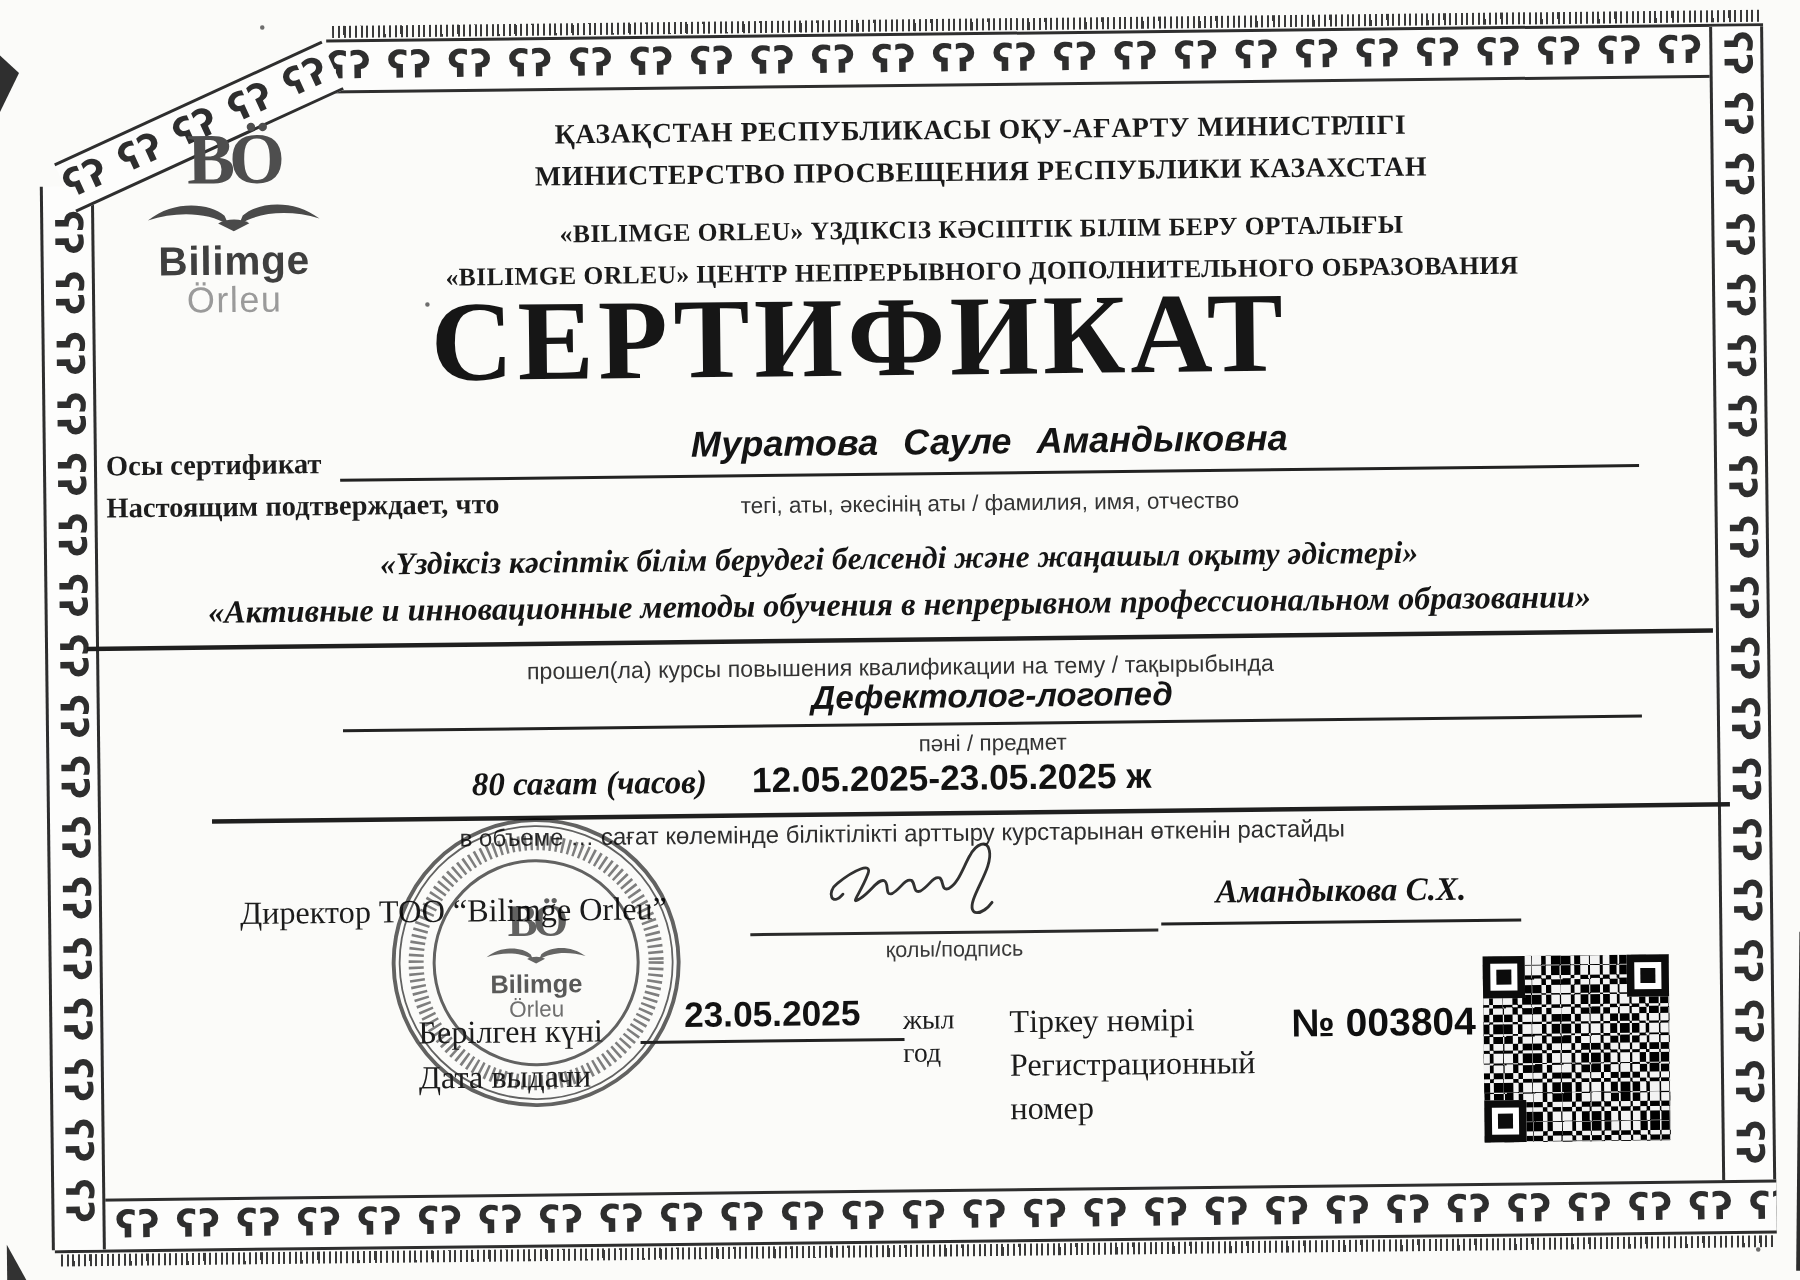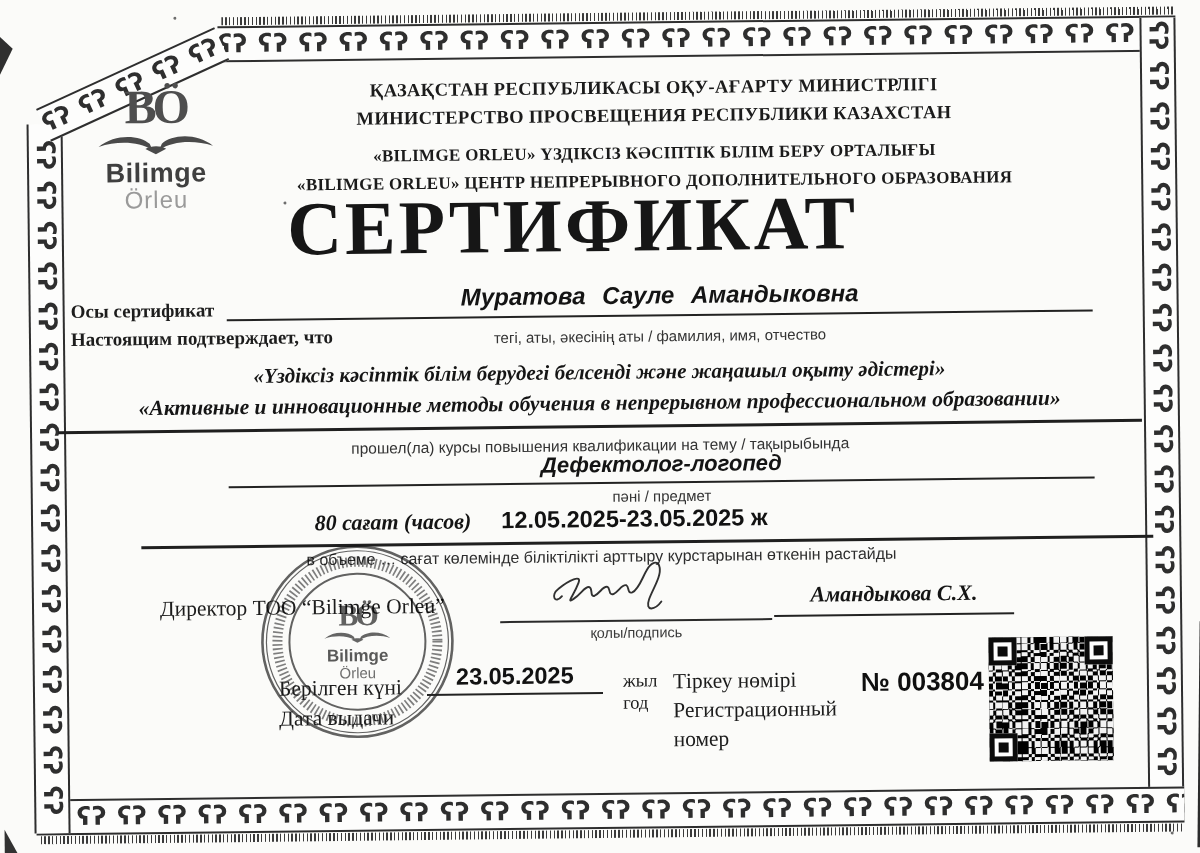--- a/index.html
+++ b/index.html
@@ -82,21 +82,21 @@
   .stamp{left:256px;top:540px;width:198px;height:198px;mix-blend-mode:multiply;opacity:.85;}
   .stamp-inner{position:absolute;left:50%;top:50%;transform:translate(-50%,-50%);text-align:center;color:#3e3e3e;width:120px;}
   .stamp-mono{font-family:"Liberation Serif",serif;font-weight:700;font-size:30px;line-height:26px;letter-spacing:-3px;color:#454545;}
   .stamp-n1{font-family:"Liberation Sans",sans-serif;font-weight:700;font-size:17px;line-height:18px;color:#3c3c3c;}
   .stamp-n2{font-family:"Liberation Sans",sans-serif;font-size:15px;line-height:16px;color:#555;}
 
   
   .issue-label{left:276px;top:670px;font-family:"Liberation Serif",serif;font-size:21.5px;line-height:1.4;color:#1c1c1c;}
   .date-box{left:424px;top:662px;width:176px;text-align:center;border-bottom:2.5px solid #222;padding-bottom:3px;}
   .date-text{font-family:"Liberation Sans",sans-serif;font-weight:700;font-size:23.5px;color:#121212;}
-  .year-label{left:620px;top:670px;font-family:"Liberation Serif",serif;font-size:18.5px;line-height:1.2;color:#1c1c1c;}
+  .year-label{left:599px;top:670px;font-family:"Liberation Serif",serif;font-size:18.5px;line-height:1.2;color:#1c1c1c;}
   .reg-label{left:670px;top:668px;width:195px;font-family:"Liberation Serif",serif;font-size:21.5px;line-height:1.35;color:#1c1c1c;}
   .reg-num{left:858px;top:670px;font-family:"Liberation Sans",sans-serif;font-weight:700;font-size:26px;color:#0f0f0f;}
 
   
   .qr{left:986px;top:642px;width:124px;height:124px;background:
       repeating-conic-gradient(#0c0c0c 0 25%,#ffffff 0 50%) 0 0/13px 13px,
       repeating-conic-gradient(#0c0c0c 0 25%,#ffffff 0 50%) 4px 6px/19px 19px;
       background-blend-mode:difference;}
   .finder{position:absolute;width:28px;height:28px;border:5px solid #0c0c0c;background:#fff;box-sizing:border-box;}
   .finder::after{content:"";position:absolute;left:4px;top:4px;width:10px;height:10px;background:#0c0c0c;}

